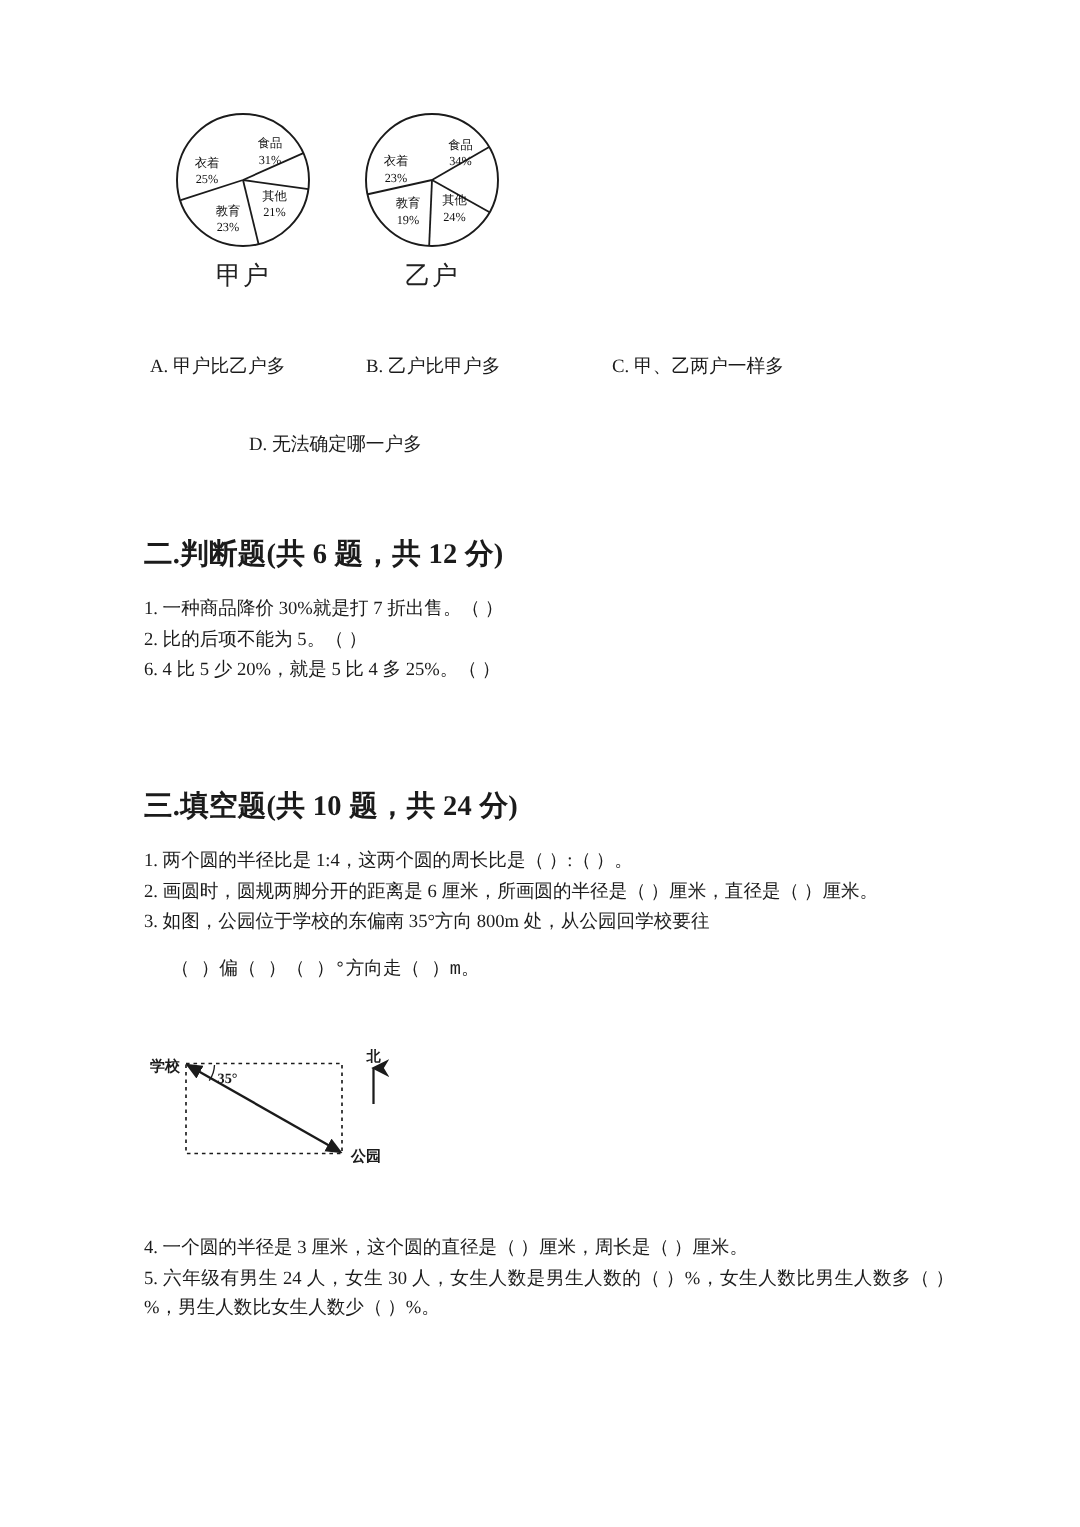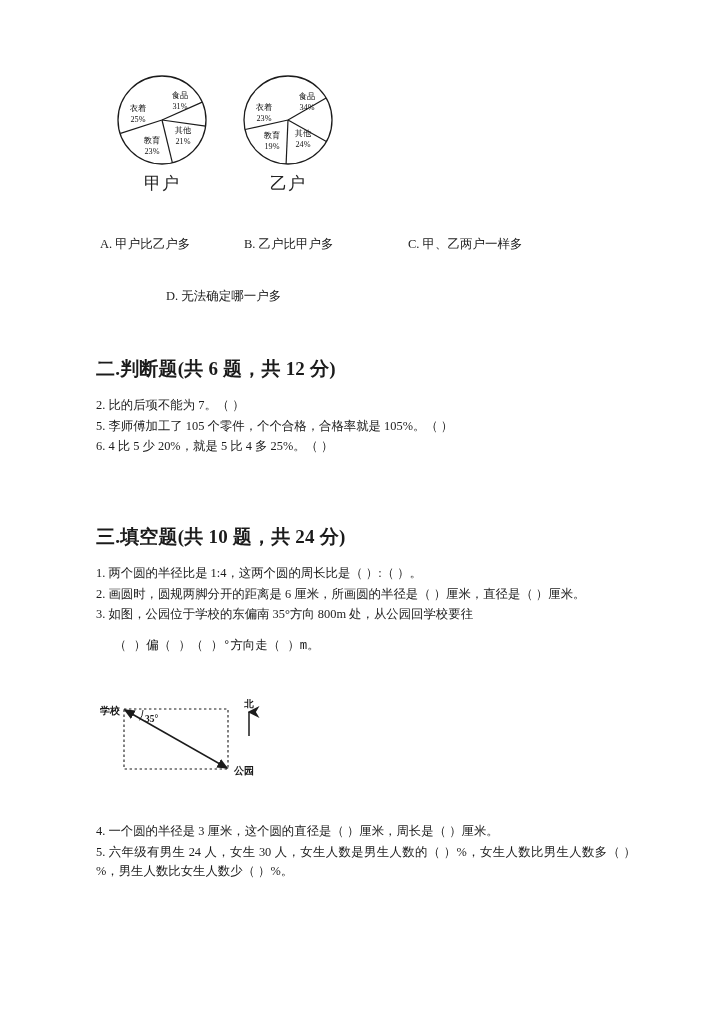--- a/index.html
+++ b/index.html
@@ -196,22 +196,22 @@
         <span class="opt opt-b">B. 乙户比甲户多</span>
         <span class="opt opt-c">C. 甲、乙两户一样多</span>
       </div>
       <div class="opt-row second">
         <span class="opt opt-d">D. 无法确定哪一户多</span>
       </div>
     </div>
 
     <div class="section sec-tf">
       <div class="sec-head">二.判断题(共 6 题，共 12 分)</div>
-      <p class="q">2. 比的后项不能为 7。（       ）</p>
-      <p class="q">5. 李师傅加工了 105 个零件，个个合格，合格率就是 105%。（       ）</p>
+      <p class="q">1. 一种商品降价 30%就是打 7 折出售。（      ）</p>
+      <p class="q">2. 比的后项不能为 5。（       ）</p>
       <p class="q">6. 4 比 5 少 20%，就是 5 比 4 多 25%。（      ）</p>
     </div>
 
     <div class="section sec-fill">
       <div class="sec-head">三.填空题(共 10 题，共 24 分)</div>
       <p class="q">1. 两个圆的半径比是 1:4，这两个圆的周长比是（      ）:（      ）。</p>
       <p class="q">2. 画圆时，圆规两脚分开的距离是 6 厘米，所画圆的半径是（      ）厘米，直径是（      ）厘米。</p>
       <p class="q">3. 如图，公园位于学校的东偏南 35°方向 800m 处，从公园回学校要往</p>
       <p class="q q-indent-line" style="margin-top:12px;">（      ）偏（      ）（      ）°方向走（      ）m。</p>
     </div>

